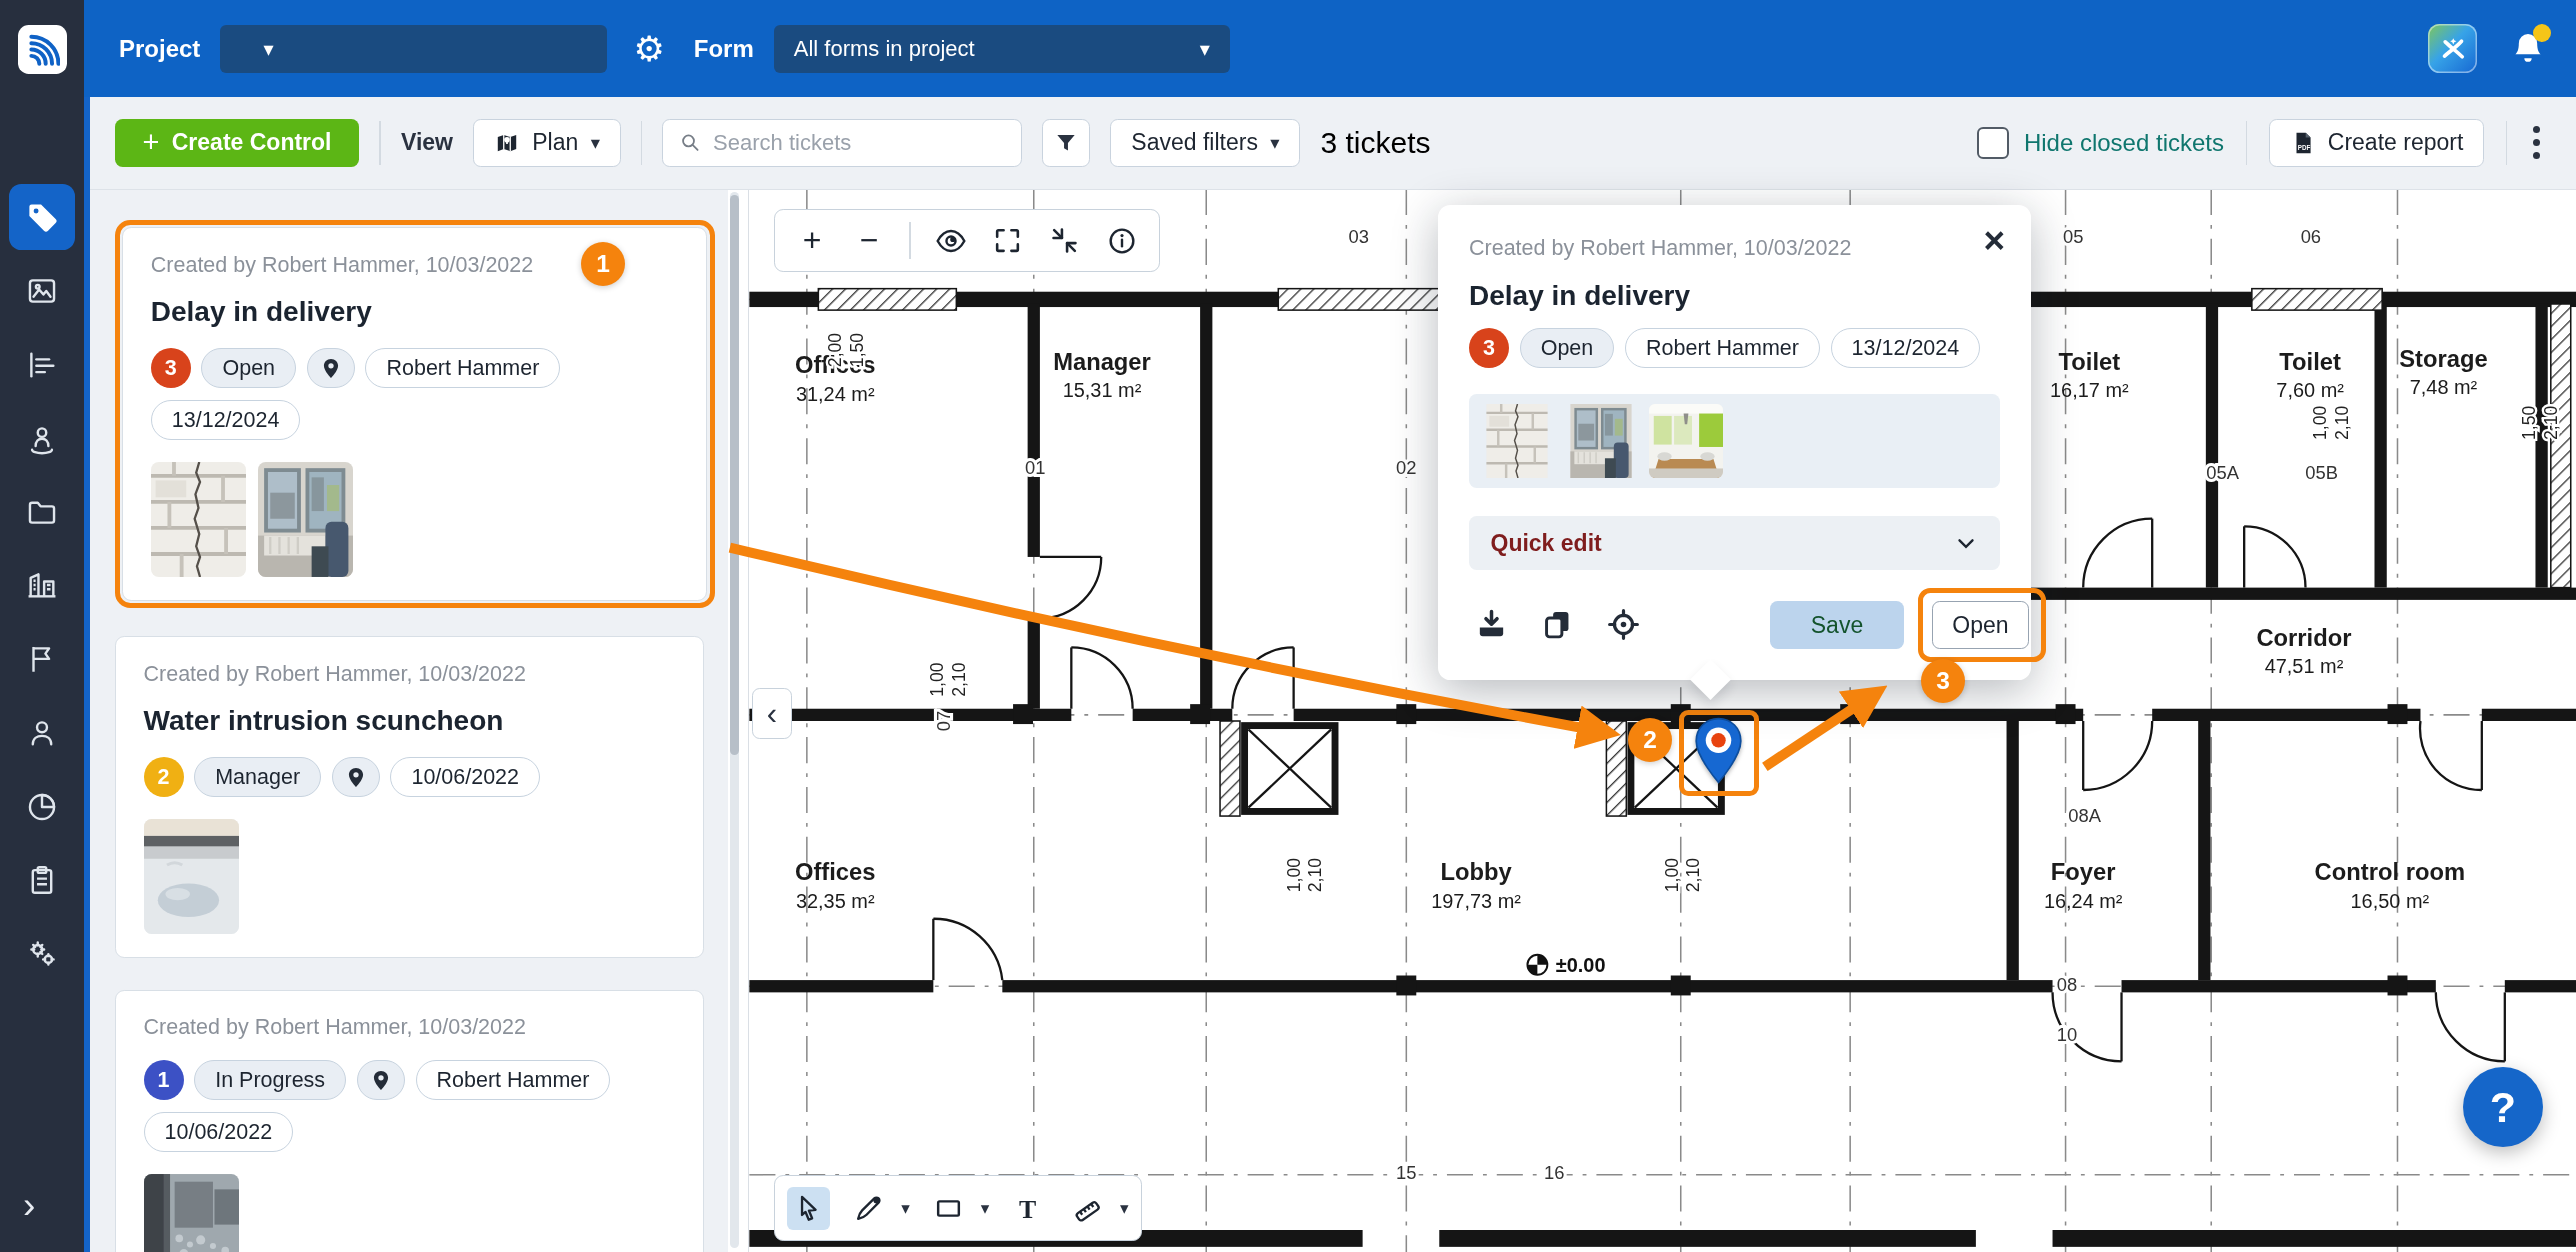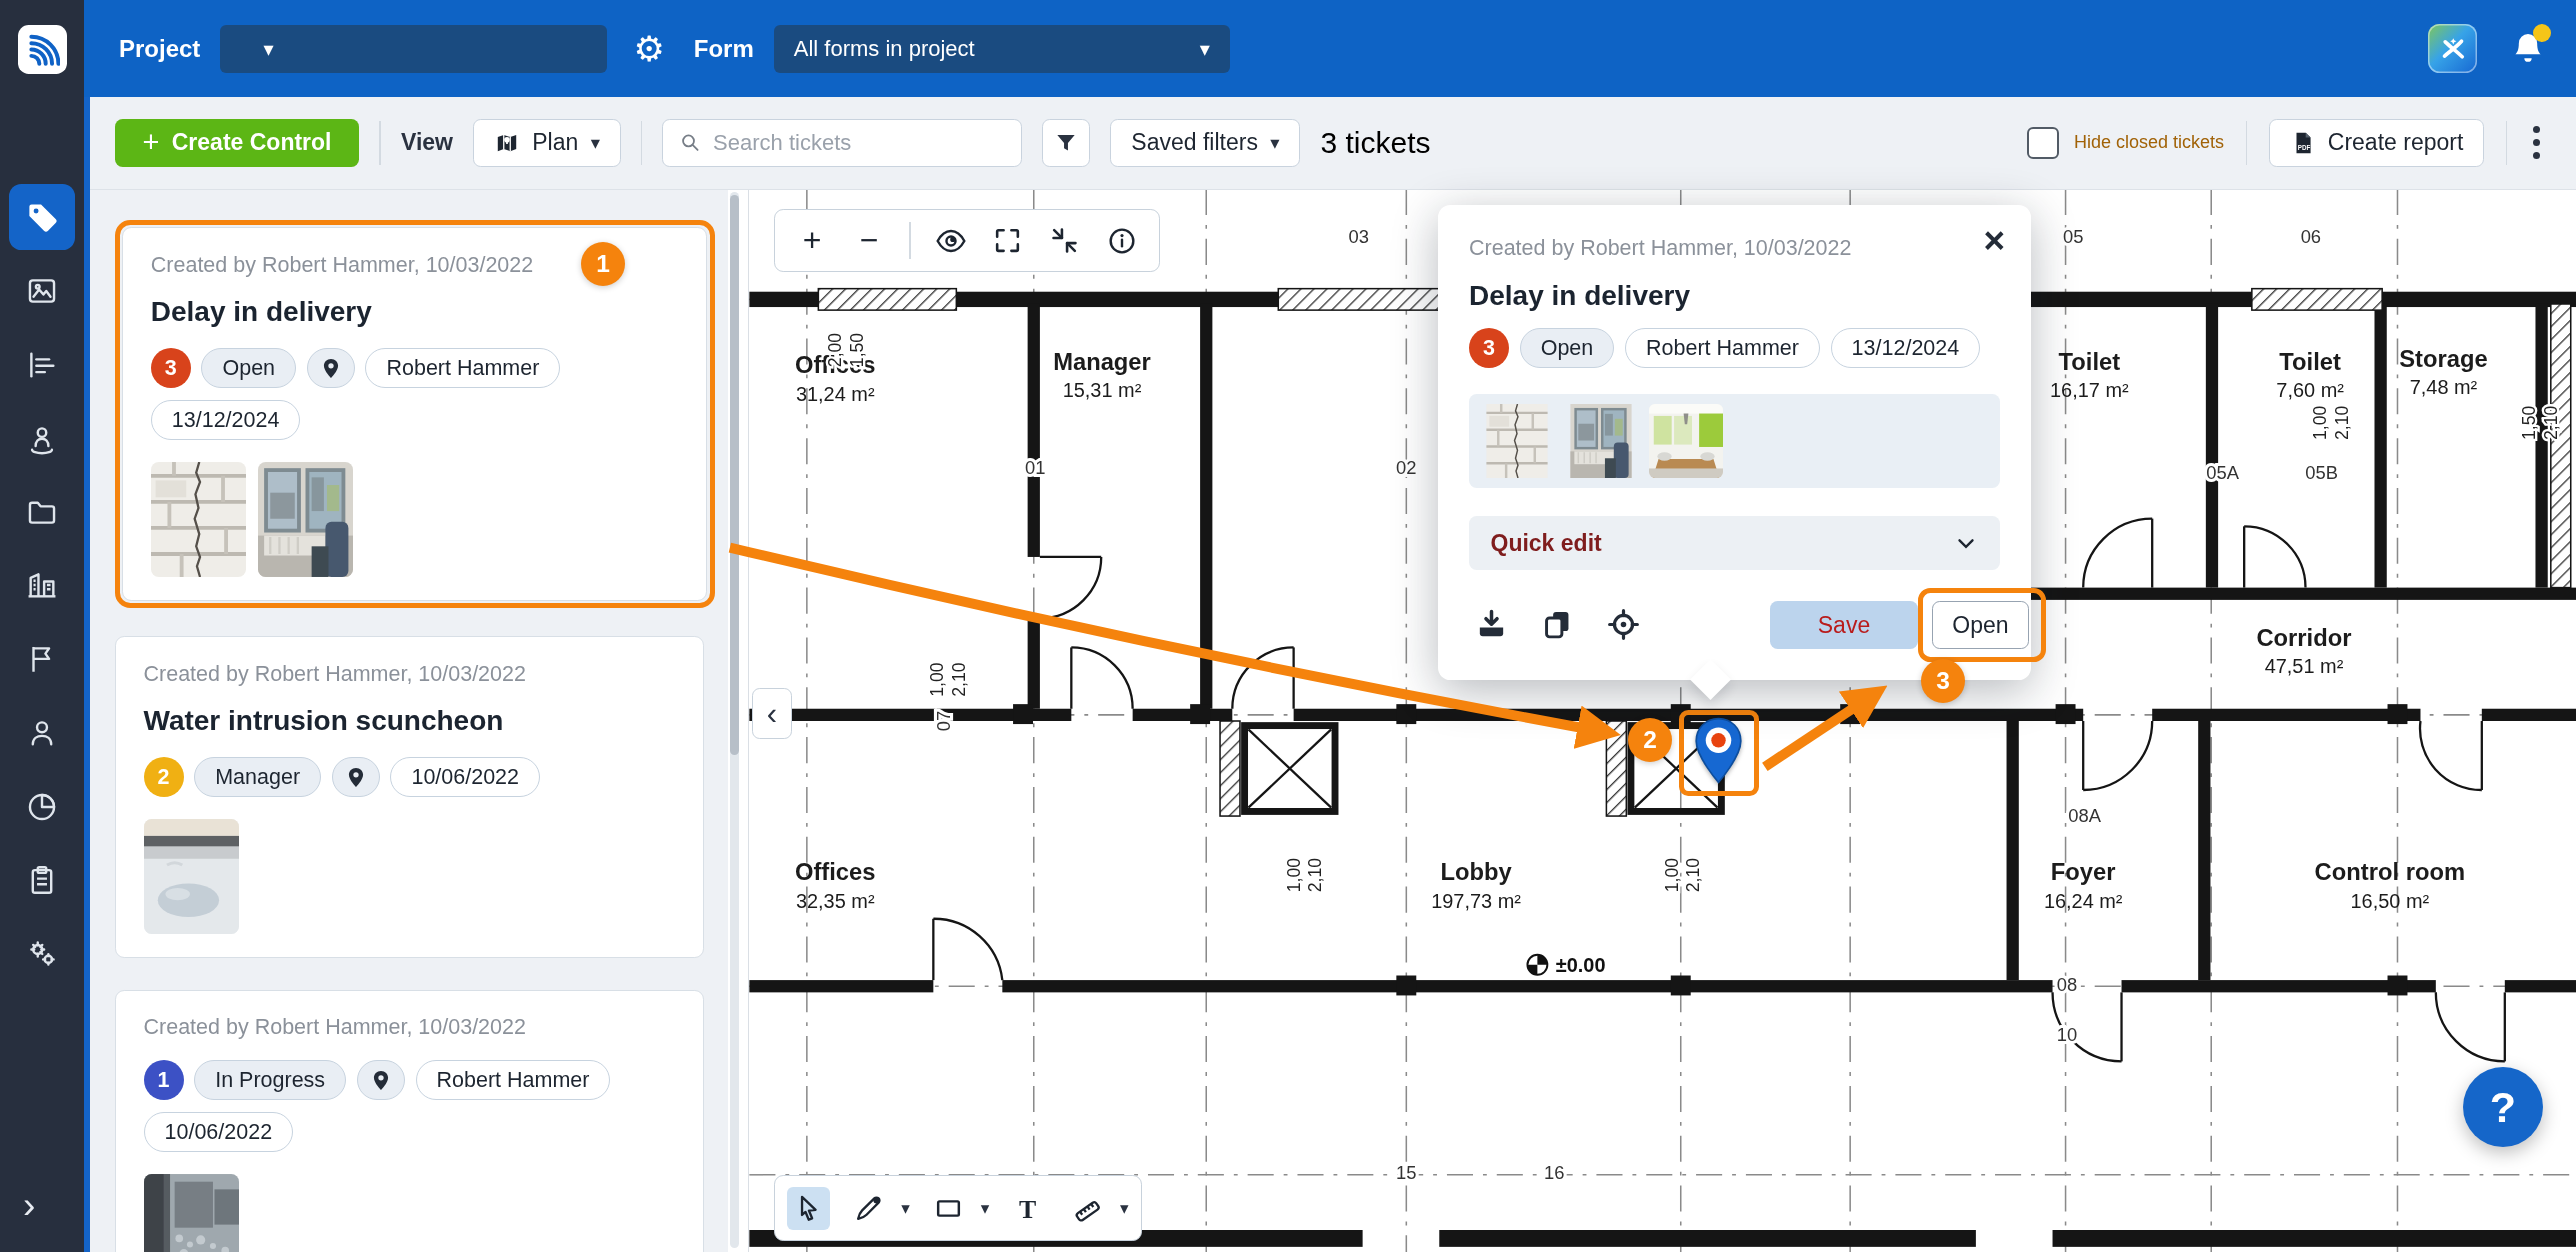--- a/index.html
+++ b/index.html
@@ -45,21 +45,21 @@
              display:inline-flex;align-items:center;gap:12.3px;padding:0 20px;cursor:pointer;font-family:inherit;box-sizing:border-box;}
   .btn-white .caret{font-size:18.4px;color:#2A3240;}
   .search{width:360px;height:48px;background:#fff;border:1.5px solid #C9D3DE;border-radius:7.7px;display:flex;align-items:center;
           padding:0 15.3px;box-sizing:border-box;gap:10.7px;}
   .search input{border:none;outline:none;font-size:22px;color:#444;width:100%;font-family:inherit;background:transparent;}
   .search input::placeholder{color:#9AA1AB;}
   .icon-btn{width:48px;height:48px;background:#fff;border:1.5px solid #C9D3DE;border-radius:7.7px;display:flex;
             align-items:center;justify-content:center;cursor:pointer;box-sizing:border-box;}
   .count{font-size:30px;color:#000000;}
   .chk{width:28px;height:28px;border:2.3px solid #525B66;border-radius:6.1px;background:#fff;cursor:pointer;}
-  .chk-lbl{font-size:18px;color:#a16207;margin-left:-6.1px;text-align:center;}
+  .chk-lbl{font-size:24px;color:#0f766e;margin-left:-6.1px;text-align:center;}
   .kebab{display:flex;flex-direction:column;gap:6.1px;cursor:pointer;padding:4.6px;}
   .kebab i{width:7px;height:7px;border-radius:50%;background:#2A3240;}
 
   
   .panel{position:absolute;left:90px;top:189px;width:638px;height:1064px;background:#EEF1F5;
          padding:31px 0 0 24.5px;box-sizing:border-box;z-index:3;}
   .scrollbar{position:absolute;left:730px;top:192px;width:9.2px;height:1056px;background:#E2E7EC;border-radius:4.6px;z-index:3;}
   .scroll-thumb{position:absolute;left:0;top:3.1px;width:9.2px;height:560px;background:#B7BFC8;border-radius:4.6px;}
   .card{width:589px;background:#fff;border:1.5px solid #D8DFE6;border-radius:9.2px;padding:24.5px 28px 23px;box-sizing:border-box;}
   .card-hl{width:600px;border:5.4px solid #F5830D;border-radius:15.3px;padding:2.3px;margin-bottom:28px;box-sizing:border-box;}
@@ -105,22 +105,22 @@
   .pp-badges{position:absolute;left:31px;top:123px;display:flex;align-items:center;gap:10.7px;}
   .pp-strip{position:absolute;left:31px;top:189px;width:531px;height:94px;background:#E9EFF5;border-radius:7.7px;
             display:flex;align-items:center;gap:10.7px;padding:0 10.7px;box-sizing:border-box;}
   .pp-thumb{width:74px;height:74px;border-radius:6.1px;overflow:hidden;}
   .pp-quick{position:absolute;left:31px;top:311px;width:531px;height:54px;background:#ECF0F4;border-radius:7.7px;
             display:flex;align-items:center;justify-content:space-between;padding:0 21.5px;box-sizing:border-box;cursor:pointer;}
   .pp-quick span{font-size:23px;font-weight:bold;color:#7f1d1d;}
   .pp-foot{position:absolute;left:31px;top:396px;width:531px;height:48px;}
   .pp-icons{position:absolute;left:4.6px;top:6.1px;display:flex;gap:31px;}
   .pp-icons svg{cursor:pointer;}
-  .btn-save{position:absolute;left:301px;top:0;width:148px;height:48px;background:#BCD4ED;border:none;border-radius:7.7px;
-            color:#b91c1c;font-size:23px;font-family:inherit;}
+  .btn-save{position:absolute;left:301px;top:0;width:134px;height:48px;background:#BCD4ED;border:none;border-radius:7.7px;
+            color:#14532d;font-size:23px;font-family:inherit;}
   .btn-open{position:absolute;left:463px;top:0;width:97px;height:48px;background:#fff;border:1.5px solid #97A3B1;border-radius:7.7px;
             color:#1D2530;font-size:23px;font-family:inherit;cursor:pointer;box-sizing:border-box;}
   .open-hl{position:absolute;left:449px;top:-13px;width:128px;height:74px;border:5.4px solid #F5830D;border-radius:12.3px;box-sizing:border-box;pointer-events:none;}
 
   
   .annot-layer{position:absolute;left:0;top:0;width:2576px;height:1253px;z-index:8;pointer-events:none;}
   .annot-circle{position:absolute;width:44px;height:44px;border-radius:50%;background:#F5830D;color:#fff;font-size:24.5px;
                 font-weight:bold;display:flex;align-items:center;justify-content:center;z-index:9;box-shadow:0 1.5px 6.1px rgba(0,0,0,.2);}
   .pin-hl{position:absolute;left:1679px;top:710px;width:80px;height:86px;border:5.4px solid #F5830D;border-radius:9.2px;
           box-sizing:border-box;z-index:4;}

